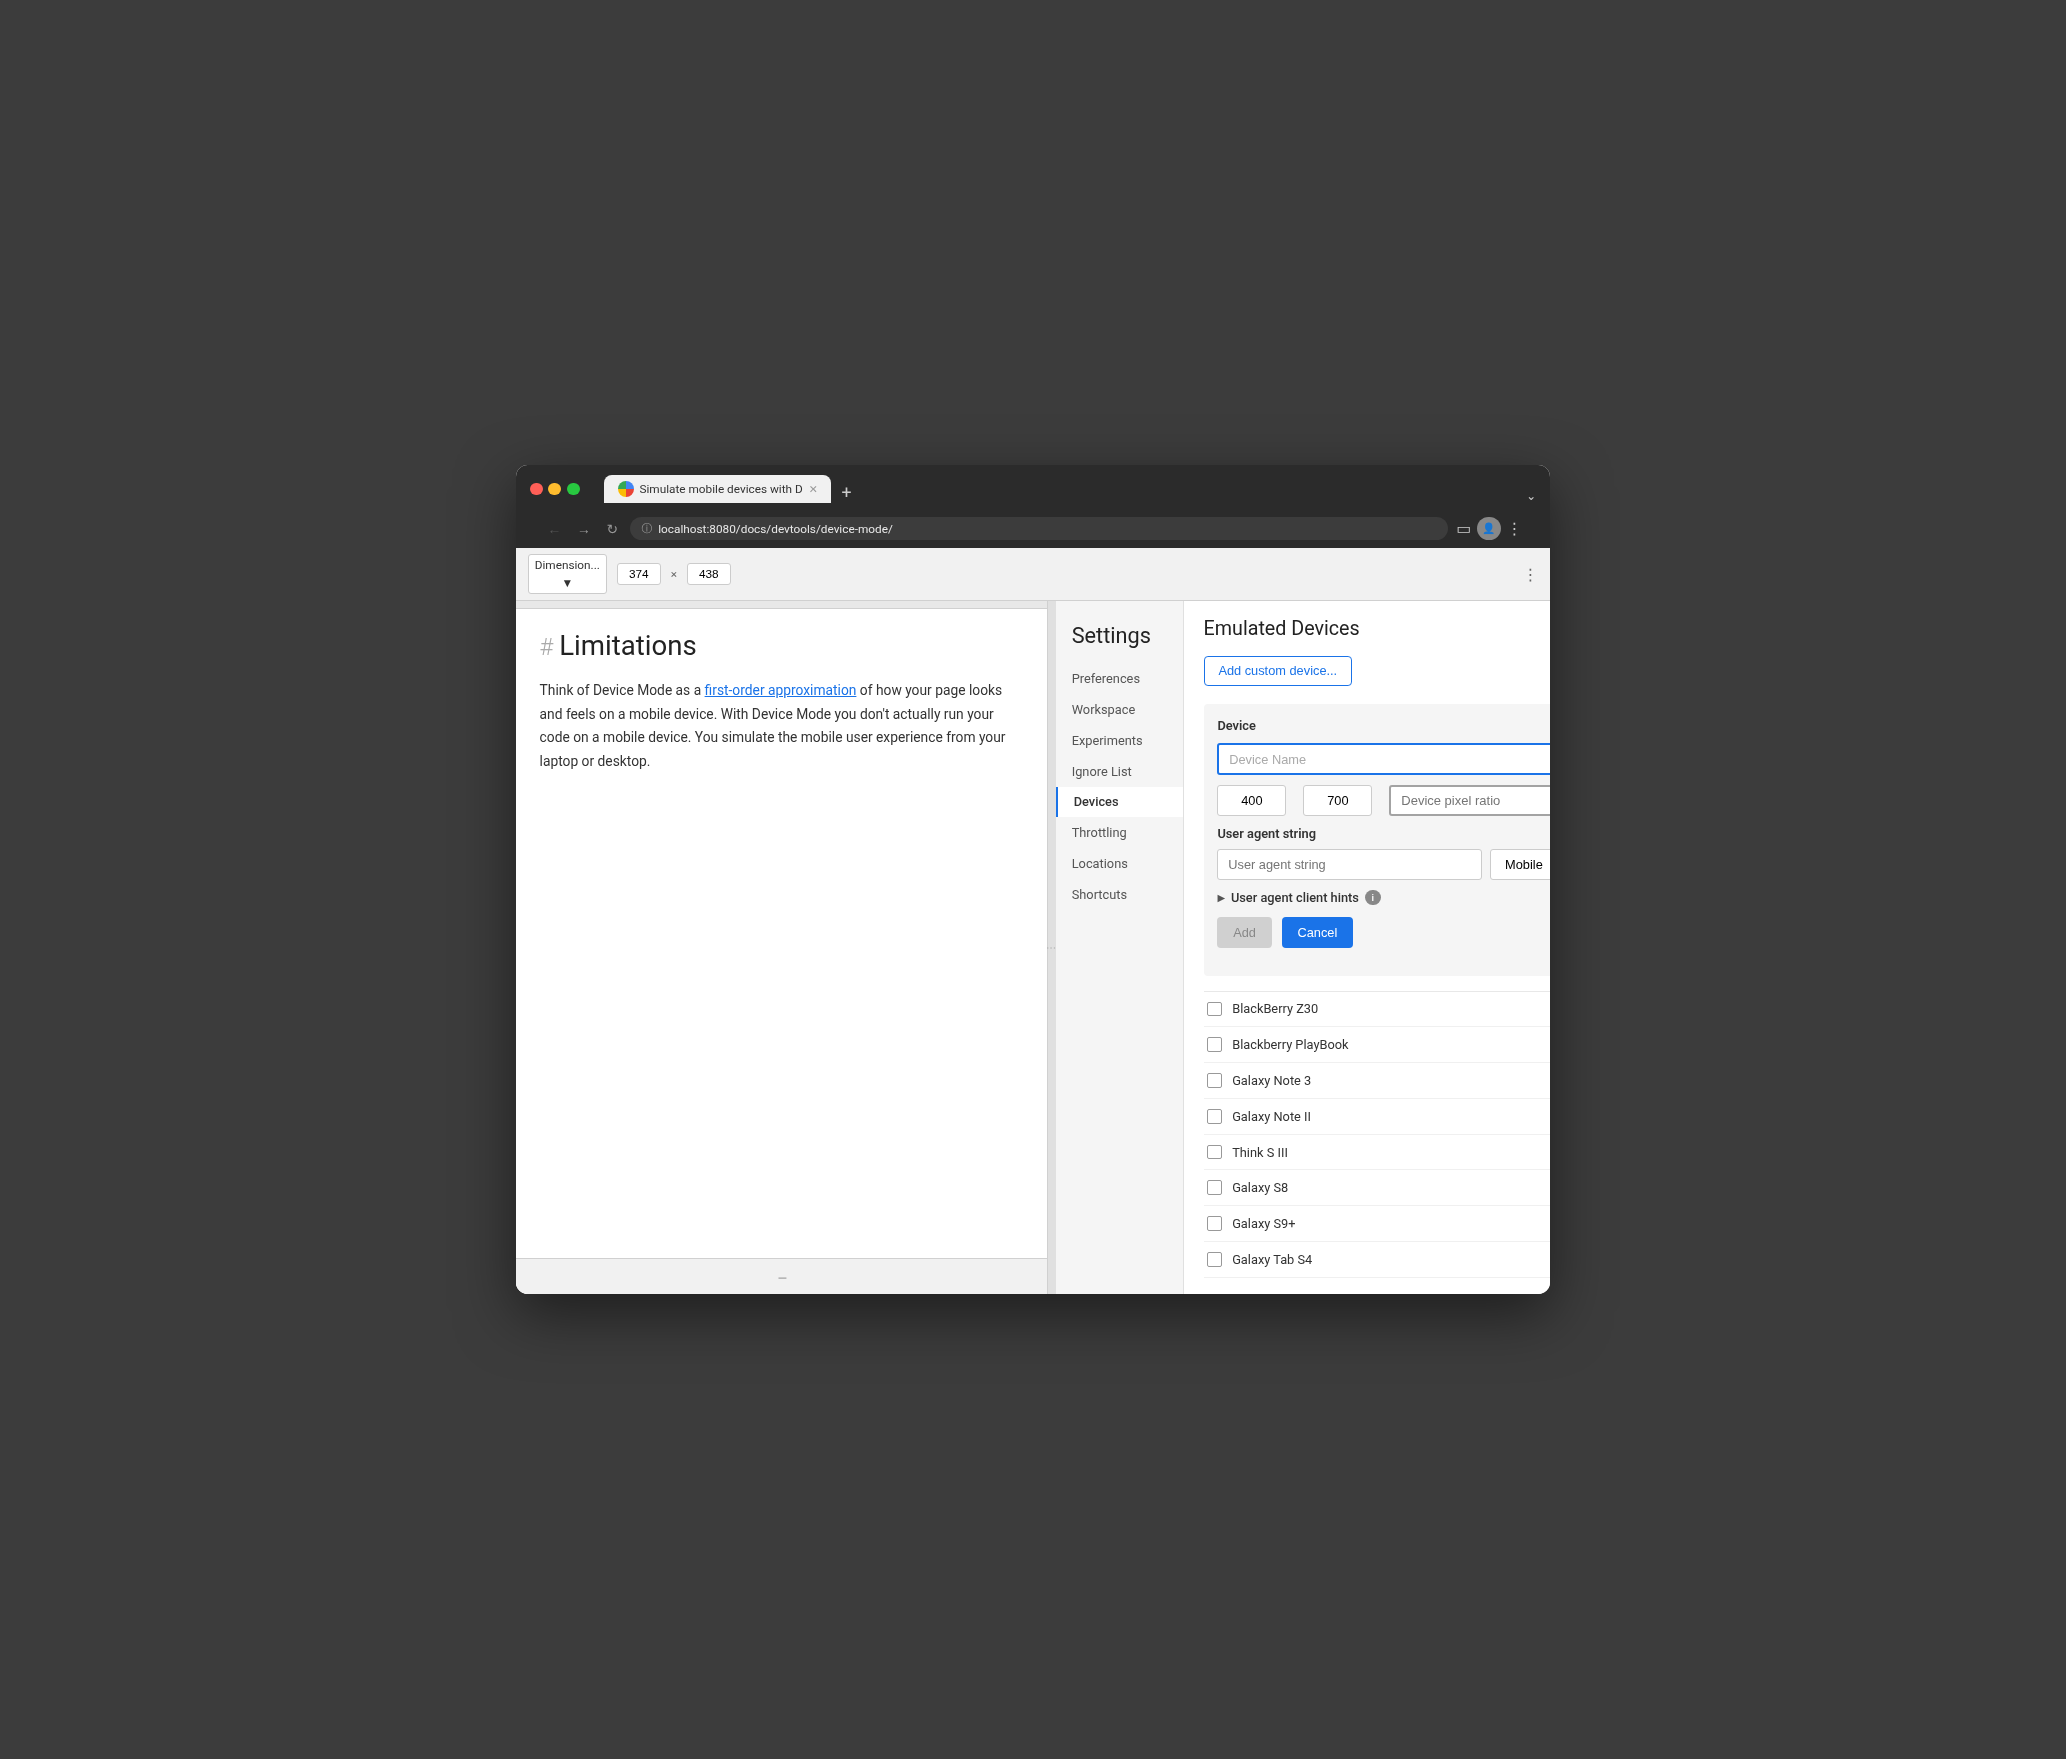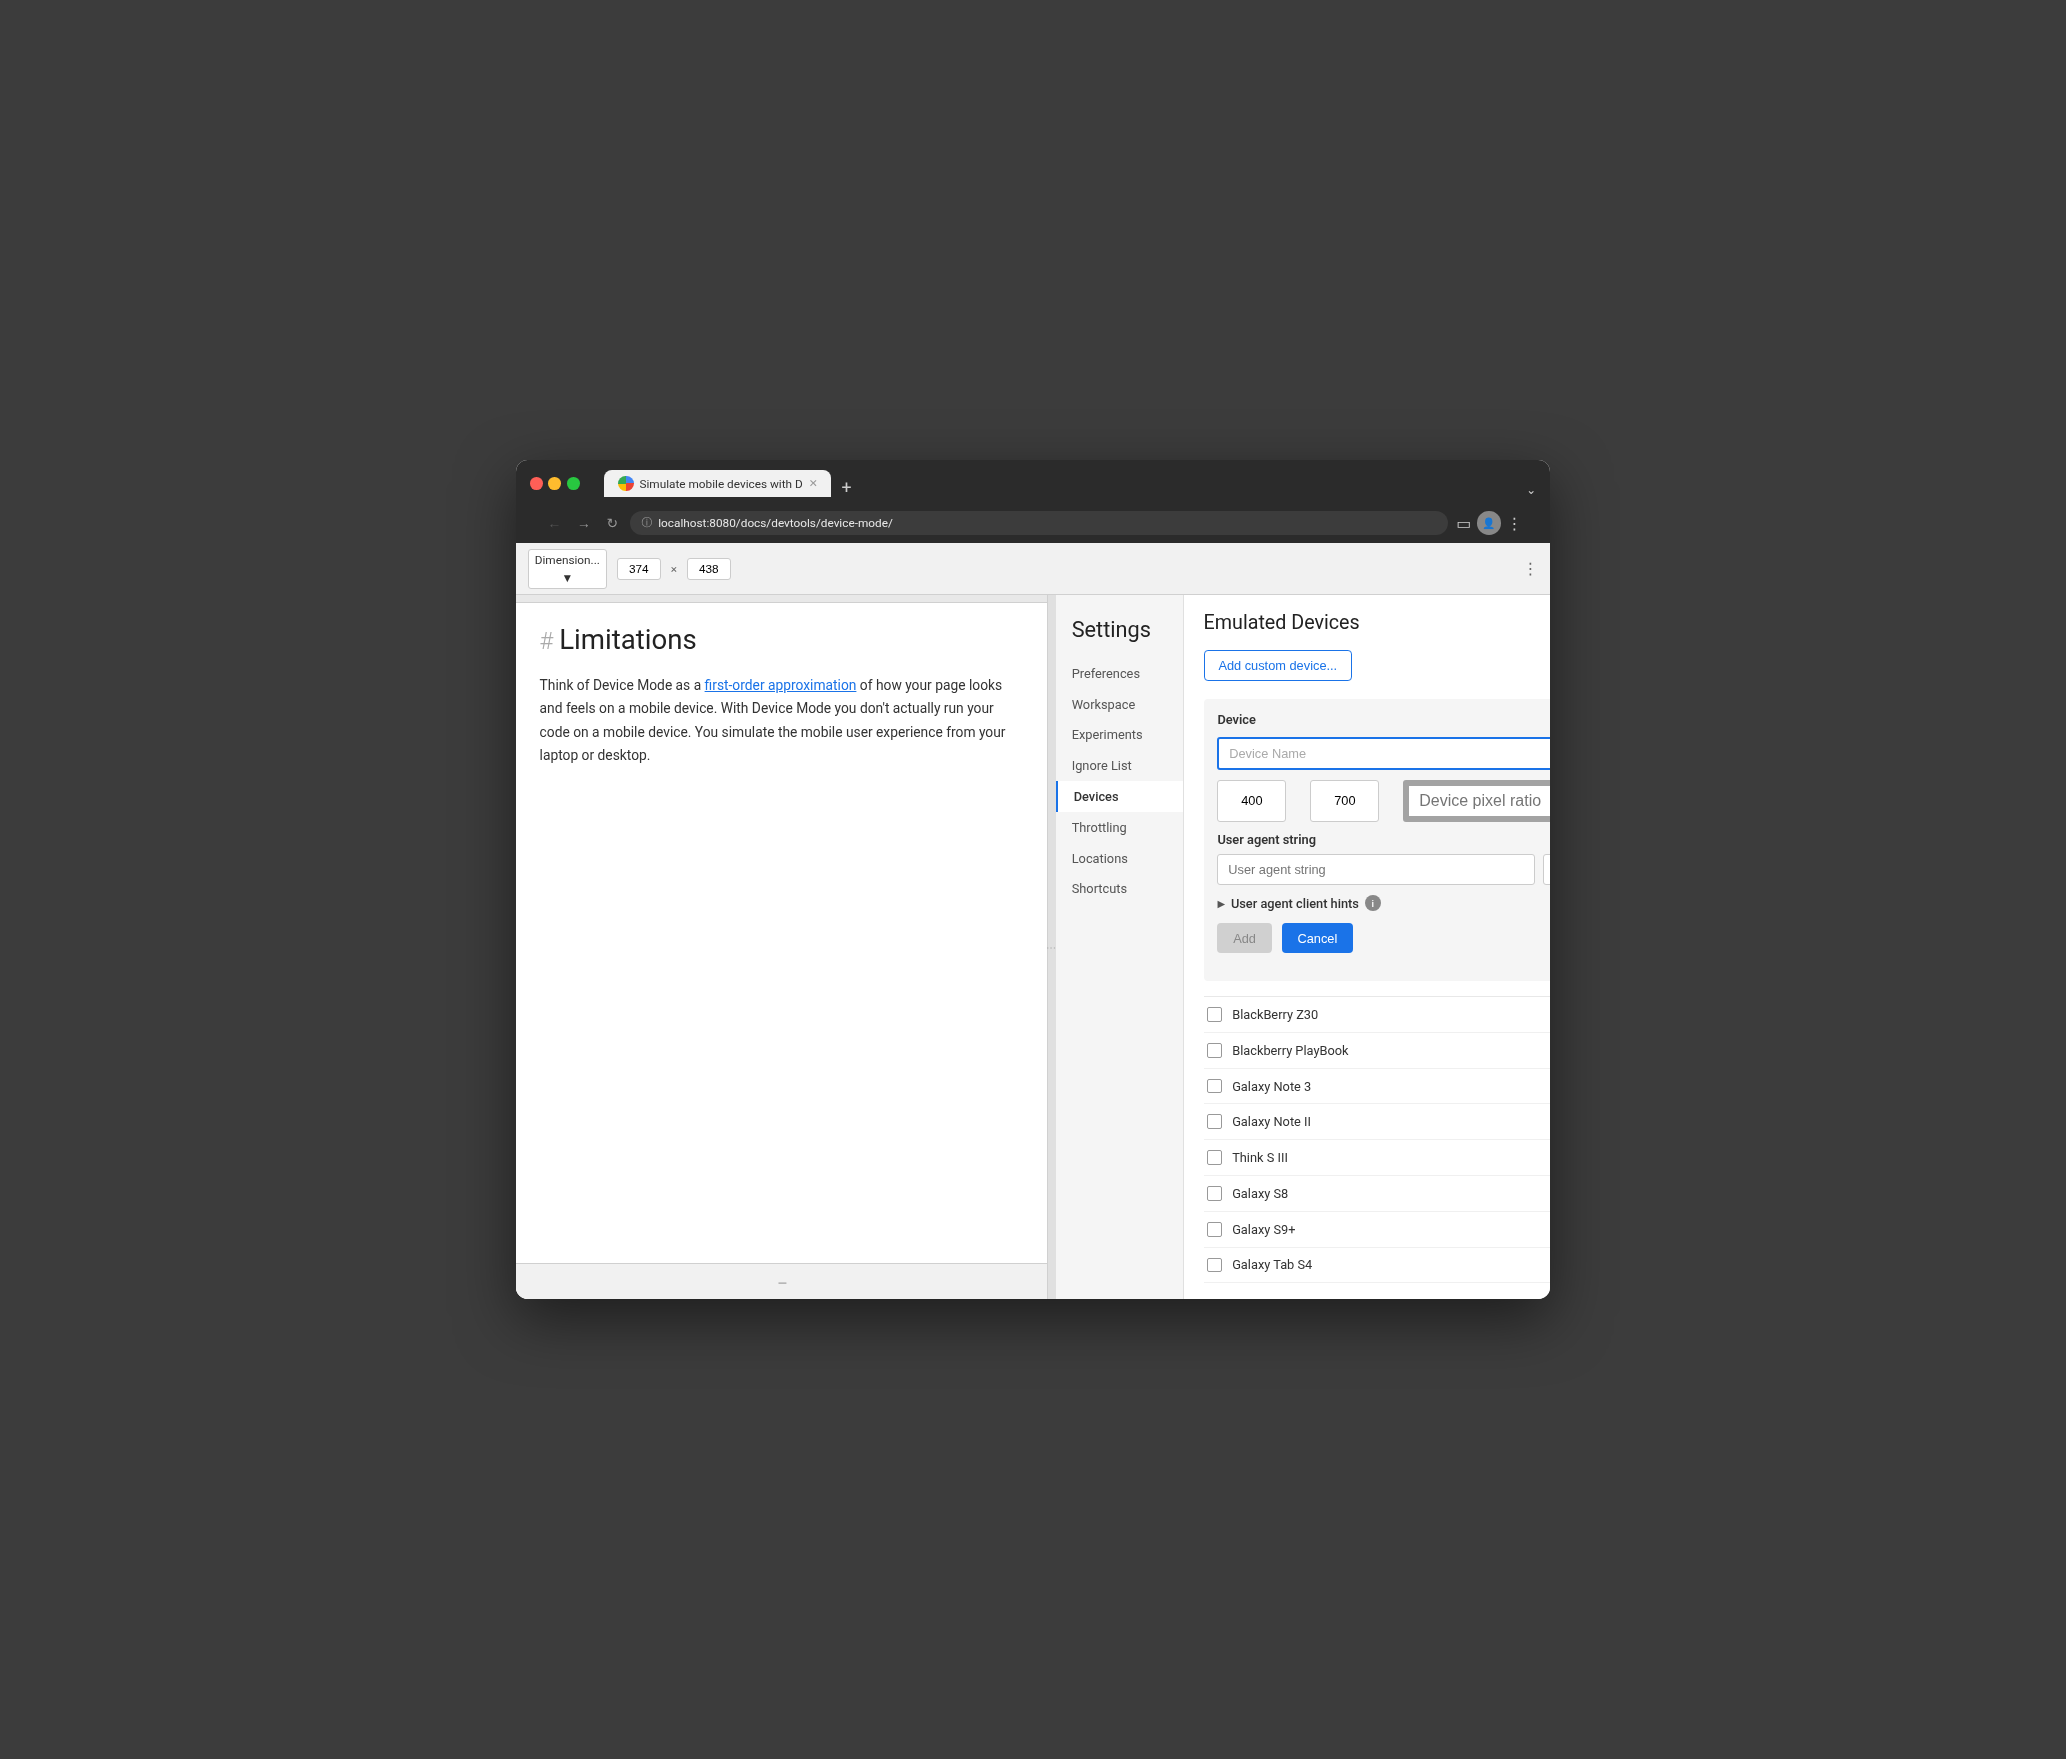--- a/index.html
+++ b/index.html
@@ -381,40 +381,40 @@
       color: #333;
       background: #fff;
     }
 
     .device-name-input::placeholder {
       color: #aaa;
     }
 
     .device-dims-row {
       display: flex;
-      gap: 24px;
+      gap: 17px;
       margin-bottom: 9.9px;
     }
 
     .device-dim-input {
       width: 69px;
       border: 1px solid #ccc;
       border-radius: 3px;
       padding: 5.9px 7.9px;
       font-size: 12.8px;
       text-align: center;
       background: #fff;
     }
 
     .device-pixel-input {
       flex: 1;
-      border: 6px solid #a3a3a3;
+      border: 2px solid #a3a3a3;
       border-radius: 3px;
       padding: 5.9px 9.9px;
-      font-size: 16px;
+      font-size: 13px;
       background: #fff;
       color: #0c4a6e;
     }
 
     .user-agent-title {
       font-size: 12.8px;
       font-weight: 600;
       color: #333;
       margin-bottom: 7.9px;
     }

